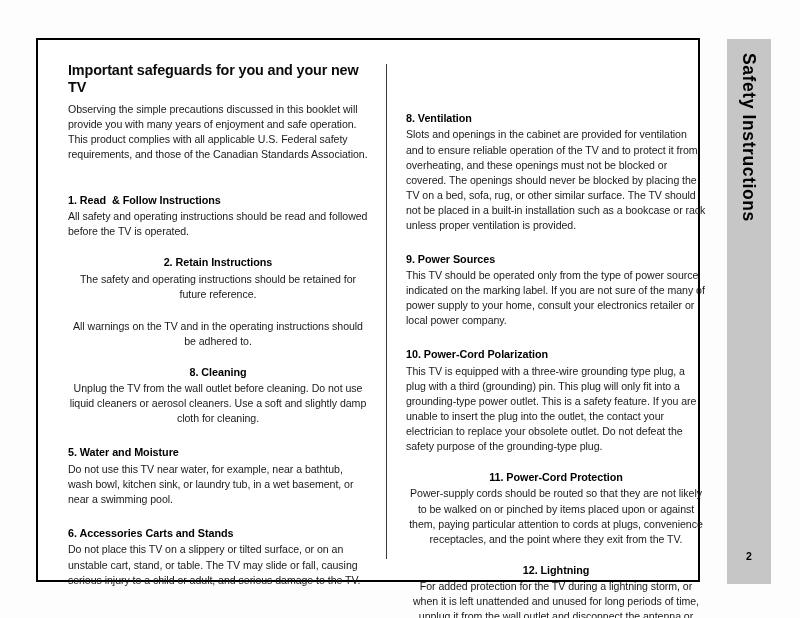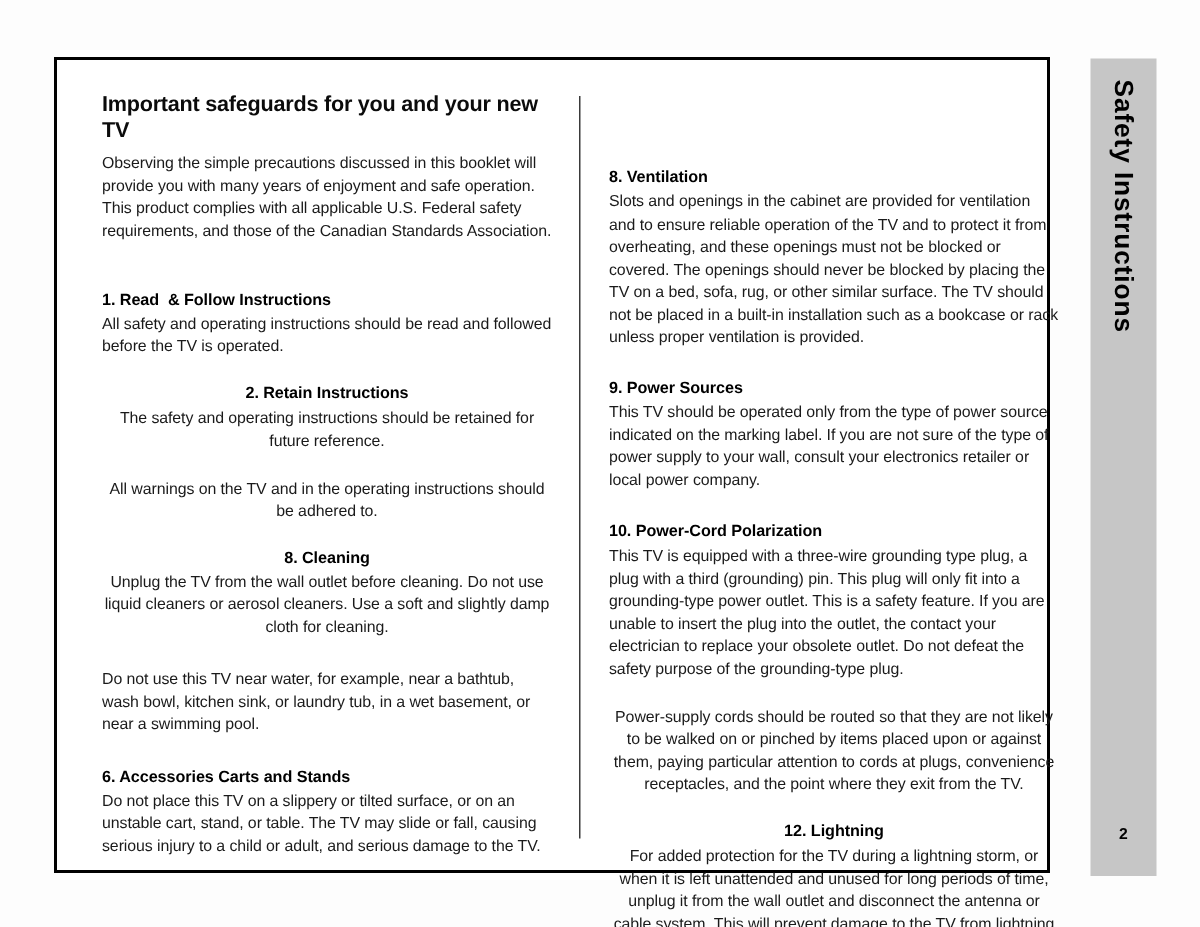--- a/index.html
+++ b/index.html
@@ -165,48 +165,50 @@
       <div class="section tight">
         <p class="section-body">All warnings on the TV and in the operating instructions should be adhered to.</p>
       </div>
 
       <div class="section tight">
         <h2 class="section-heading">8. Cleaning</h2>
         <p class="section-body">Unplug the TV from the wall outlet before cleaning. Do not use liquid cleaners or aerosol cleaners. Use a soft and slightly damp cloth for cleaning.</p>
       </div>
 
       <div class="section">
+        <h2 class="section-heading">5. Water and Moisture</h2>
         <p class="section-body">Do not use this TV near water, for example, near a bathtub, wash bowl, kitchen sink, or laundry tub, in a wet basement, or near a swimming pool.</p>
       </div>
 
       <div class="section">
         <h2 class="section-heading">6. Accessories Carts and Stands</h2>
         <p class="section-body">Do not place this TV on a slippery or tilted surface, or on an unstable cart, stand, or table. The TV may slide or fall, causing serious injury to a child or adult, and serious damage to the TV.</p>
       </div>
 
     </div>
 
     <div class="column" id="right-column">
 
       <div class="section first">
         <h2 class="section-heading">8. Ventilation</h2>
         <p class="section-body">Slots and openings in the cabinet are provided for ventilation and to ensure reliable operation of the TV and to protect it from overheating, and these openings must not be blocked or covered. The openings should never be blocked by placing the TV on a bed, sofa, rug, or other similar surface. The TV should not be placed in a built-in installation such as a bookcase or rack unless proper ventilation is provided.</p>
       </div>
 
       <div class="section">
         <h2 class="section-heading">9. Power Sources</h2>
-        <p class="section-body">This TV should be operated only from the type of power source indicated on the marking label. If you are not sure of the type of power supply to your wall, consult your electronics retailer or local power company.</p>
+        <p class="section-body">This TV should be operated only from the type of power source indicated on the marking label. If you are not sure of the many of power supply to your home, consult your electronics retailer or local power company.</p>
       </div>
 
       <div class="section">
         <h2 class="section-heading">10. Power-Cord Polarization</h2>
         <p class="section-body">This TV is equipped with a three-wire grounding type plug, a plug with a third (grounding) pin. This plug will only fit into a grounding-type power outlet. This is a safety feature. If you are unable to insert the plug into the outlet, the contact your electrician to replace your obsolete outlet. Do not defeat the safety purpose of the grounding-type plug.</p>
       </div>
 
       <div class="section tight">
+        <h2 class="section-heading">11. Power-Cord Protection</h2>
         <p class="section-body">Power-supply cords should be routed so that they are not likely to be walked on or pinched by items placed upon or against them, paying particular attention to cords at plugs, convenience receptacles, and the point where they exit from the TV.</p>
       </div>
 
       <div class="section tight">
         <h2 class="section-heading">12. Lightning</h2>
         <p class="section-body">For added protection for the TV during a lightning storm, or when it is left unattended and unused for long periods of time, unplug it from the wall outlet and disconnect the antenna or cable system. This will prevent damage to the TV from lightning and power-line surges.</p>
       </div>
 
     </div>
 

